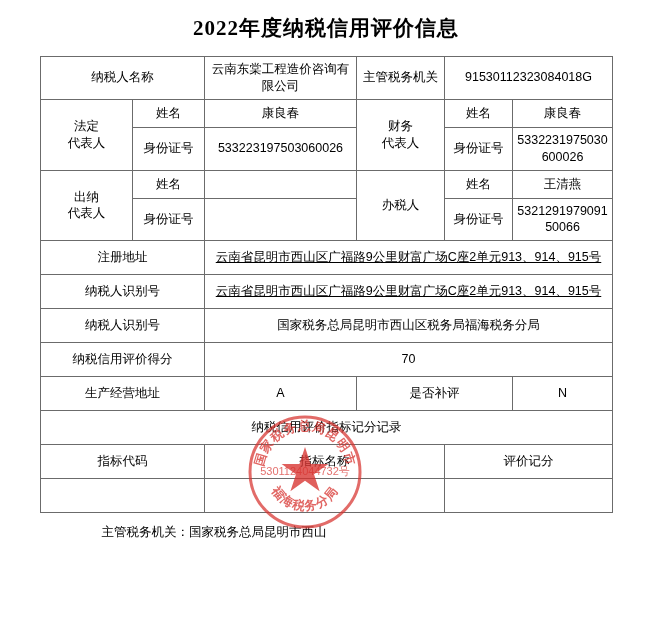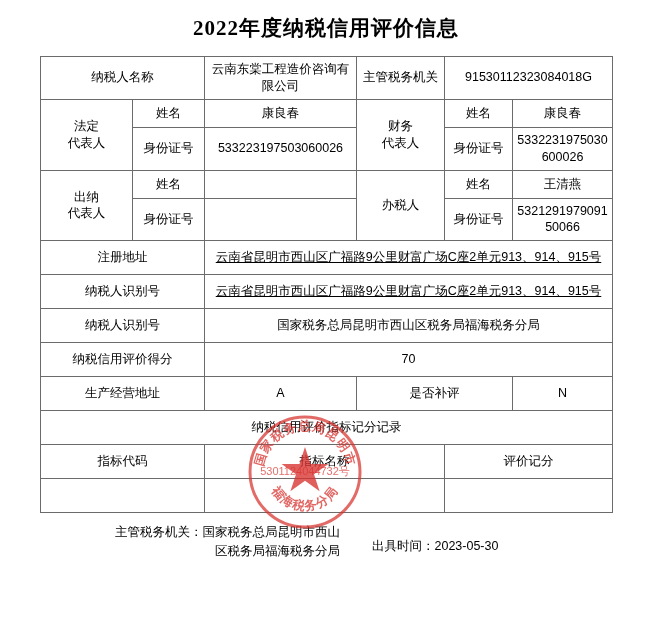--- a/index.html
+++ b/index.html
@@ -63,21 +63,22 @@
   }
   .footer {
     margin: 10px 40px 0 40px;
     display: flex;
     justify-content: space-between;
     font-size: 12.5px;
     line-height: 1.5;
   }
   .footer-left {
     width: 300px;
-    text-align: right;
+    text-align: center;
+    margin-left: 24px;
   }
   .footer-right {
     width: 240px;
     text-align: left;
     padding-top: 14px;
   }
   
   .seal {
     position: absolute;
     width: 118px;
@@ -191,23 +192,21 @@
           <td colspan="2"></td>
           <td colspan="2"></td>
         </tr>
       </tbody>
     </table>
   </div>
 
   <div class="footer">
     <div class="footer-left">
       <div>主管税务机关：国家税务总局昆明市西山</div>
-      <div>区税务局福海税务分局</div>
     </div>
-    <div class="footer-right">出具时间：2023-05-30</div>
   </div>
 
   <div class="seal">
     <svg width="118" height="118" viewBox="0 0 118 118" xmlns="http://www.w3.org/2000/svg">
       <g opacity="0.72" fill="none" stroke="#d7322e" stroke-width="3">
         <circle cx="59" cy="59" r="55"></circle>
       </g>
       <path id="sealTopArc" d="M 17,59 A 42,42 0 0 1 101,59" fill="none"></path>
       <path id="sealBottomArc" d="M 21,59 A 38,38 0 0 0 97,59" fill="none"></path>
       <text font-size="12.5" font-family="'Liberation Serif', serif" fill="#d7322e" opacity="0.75" font-weight="bold" letter-spacing="1">

